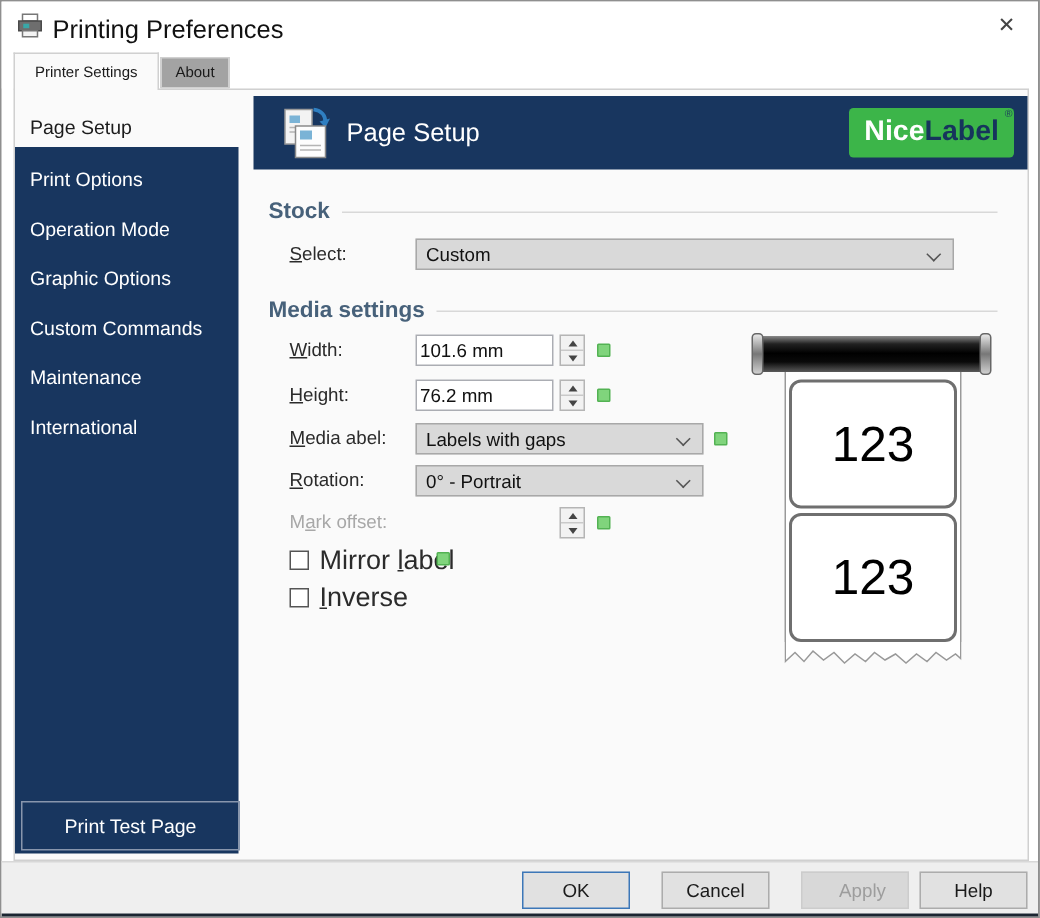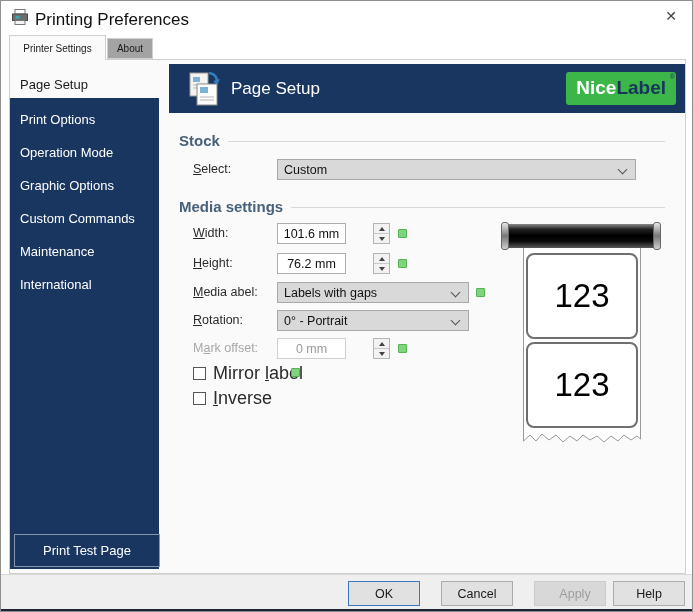--- a/index.html
+++ b/index.html
@@ -49,22 +49,22 @@
   .group-hdr { position:absolute; left:169px; width:486px; display:flex; align-items:center; gap:8px;
     font-size:15px; font-weight:700; color:#47617a; }
   .group-hdr .rule { flex:1; height:1px; background:#d8d8d8; margin-top:2px; }
   
   .flabel { position:absolute; left:183px; width:90px; height:21px; line-height:21px; font-size:12.5px; color:#2b2b2b; }
   .flabel.dis { color:#a8a8a8; }
   .combo { position:absolute; height:21px; background:#d9d9d9; border:1px solid #a8a8a8;
     display:flex; align-items:center; padding:0 22px 0 6px; font-size:12.5px; color:#111; cursor:pointer; }
   .chev { position:absolute; right:9px; top:6px; width:7px; height:7px;
     border-right:1.5px solid #555; border-bottom:1.5px solid #555; transform:rotate(45deg); }
-  .num { position:absolute; width:69px; height:21px; border:1px solid #abadb3; background:#fff;
-    font-family:"Liberation Sans",sans-serif; font-size:12.5px; color:#111; padding:0 2px;text-align:center; }
+  .num { position:absolute; width:92px; height:21px; border:1px solid #abadb3; background:#fff;
+    font-family:"Liberation Sans",sans-serif; font-size:12.5px; color:#111; padding:0 2px; }
   .num.dis { color:#9b9b9b; border-color:#d0d0d0; }
   .spin { position:absolute; width:17px; height:21px; border:1px solid #b5b5b5; background:#f2f2f2;
     display:flex; flex-direction:column; }
   .spin .sb { flex:1; display:flex; align-items:center; justify-content:center; cursor:pointer; }
   .spin .sb + .sb { border-top:1px solid #c9c9c9; }
   .tri-up { width:0; height:0; border-left:3px solid transparent; border-right:3px solid transparent; border-bottom:4px solid #444; }
   .tri-dn { width:0; height:0; border-left:3px solid transparent; border-right:3px solid transparent; border-top:4px solid #444; }
   .gsq { position:absolute; width:9px; height:9px; background:#80d47c; border:1px solid #53b253; border-radius:1px; }
   .cb { position:absolute; width:13px; height:13px; background:#fff; border:1px solid #555; cursor:pointer; }
   .cblabel { position:absolute; height:15px; line-height:15px; font-size:18px; color:#2b2b2b; }
@@ -192,21 +192,20 @@
     </div>
     <span class="gsq" style="left:466px; top:228px"></span>
 
     <div class="flabel" style="top:250px"><span></span><span class="mn">R</span><span>otation:</span></div>
     <div class="combo" style="left:267px; top:250px; width:192px">
       <span>0° - Portrait</span>
       <span class="chev"></span>
     </div>
 
     <div class="flabel dis" style="top:278px"><span>M</span><span class="mn">a</span><span>rk offset:</span></div>
-    <input class="num dis" style="left: 267px; top: 278px;" disabled="" value="0 mm">
     <div class="spin" style="left:363px; top:278px">
       <span class="sb">
           <span class="tri-up"></span>
         </span>
       <span class="sb">
           <span class="tri-dn"></span>
         </span>
     </div>
     <span class="gsq" style="left:388px; top:284px"></span>
 

